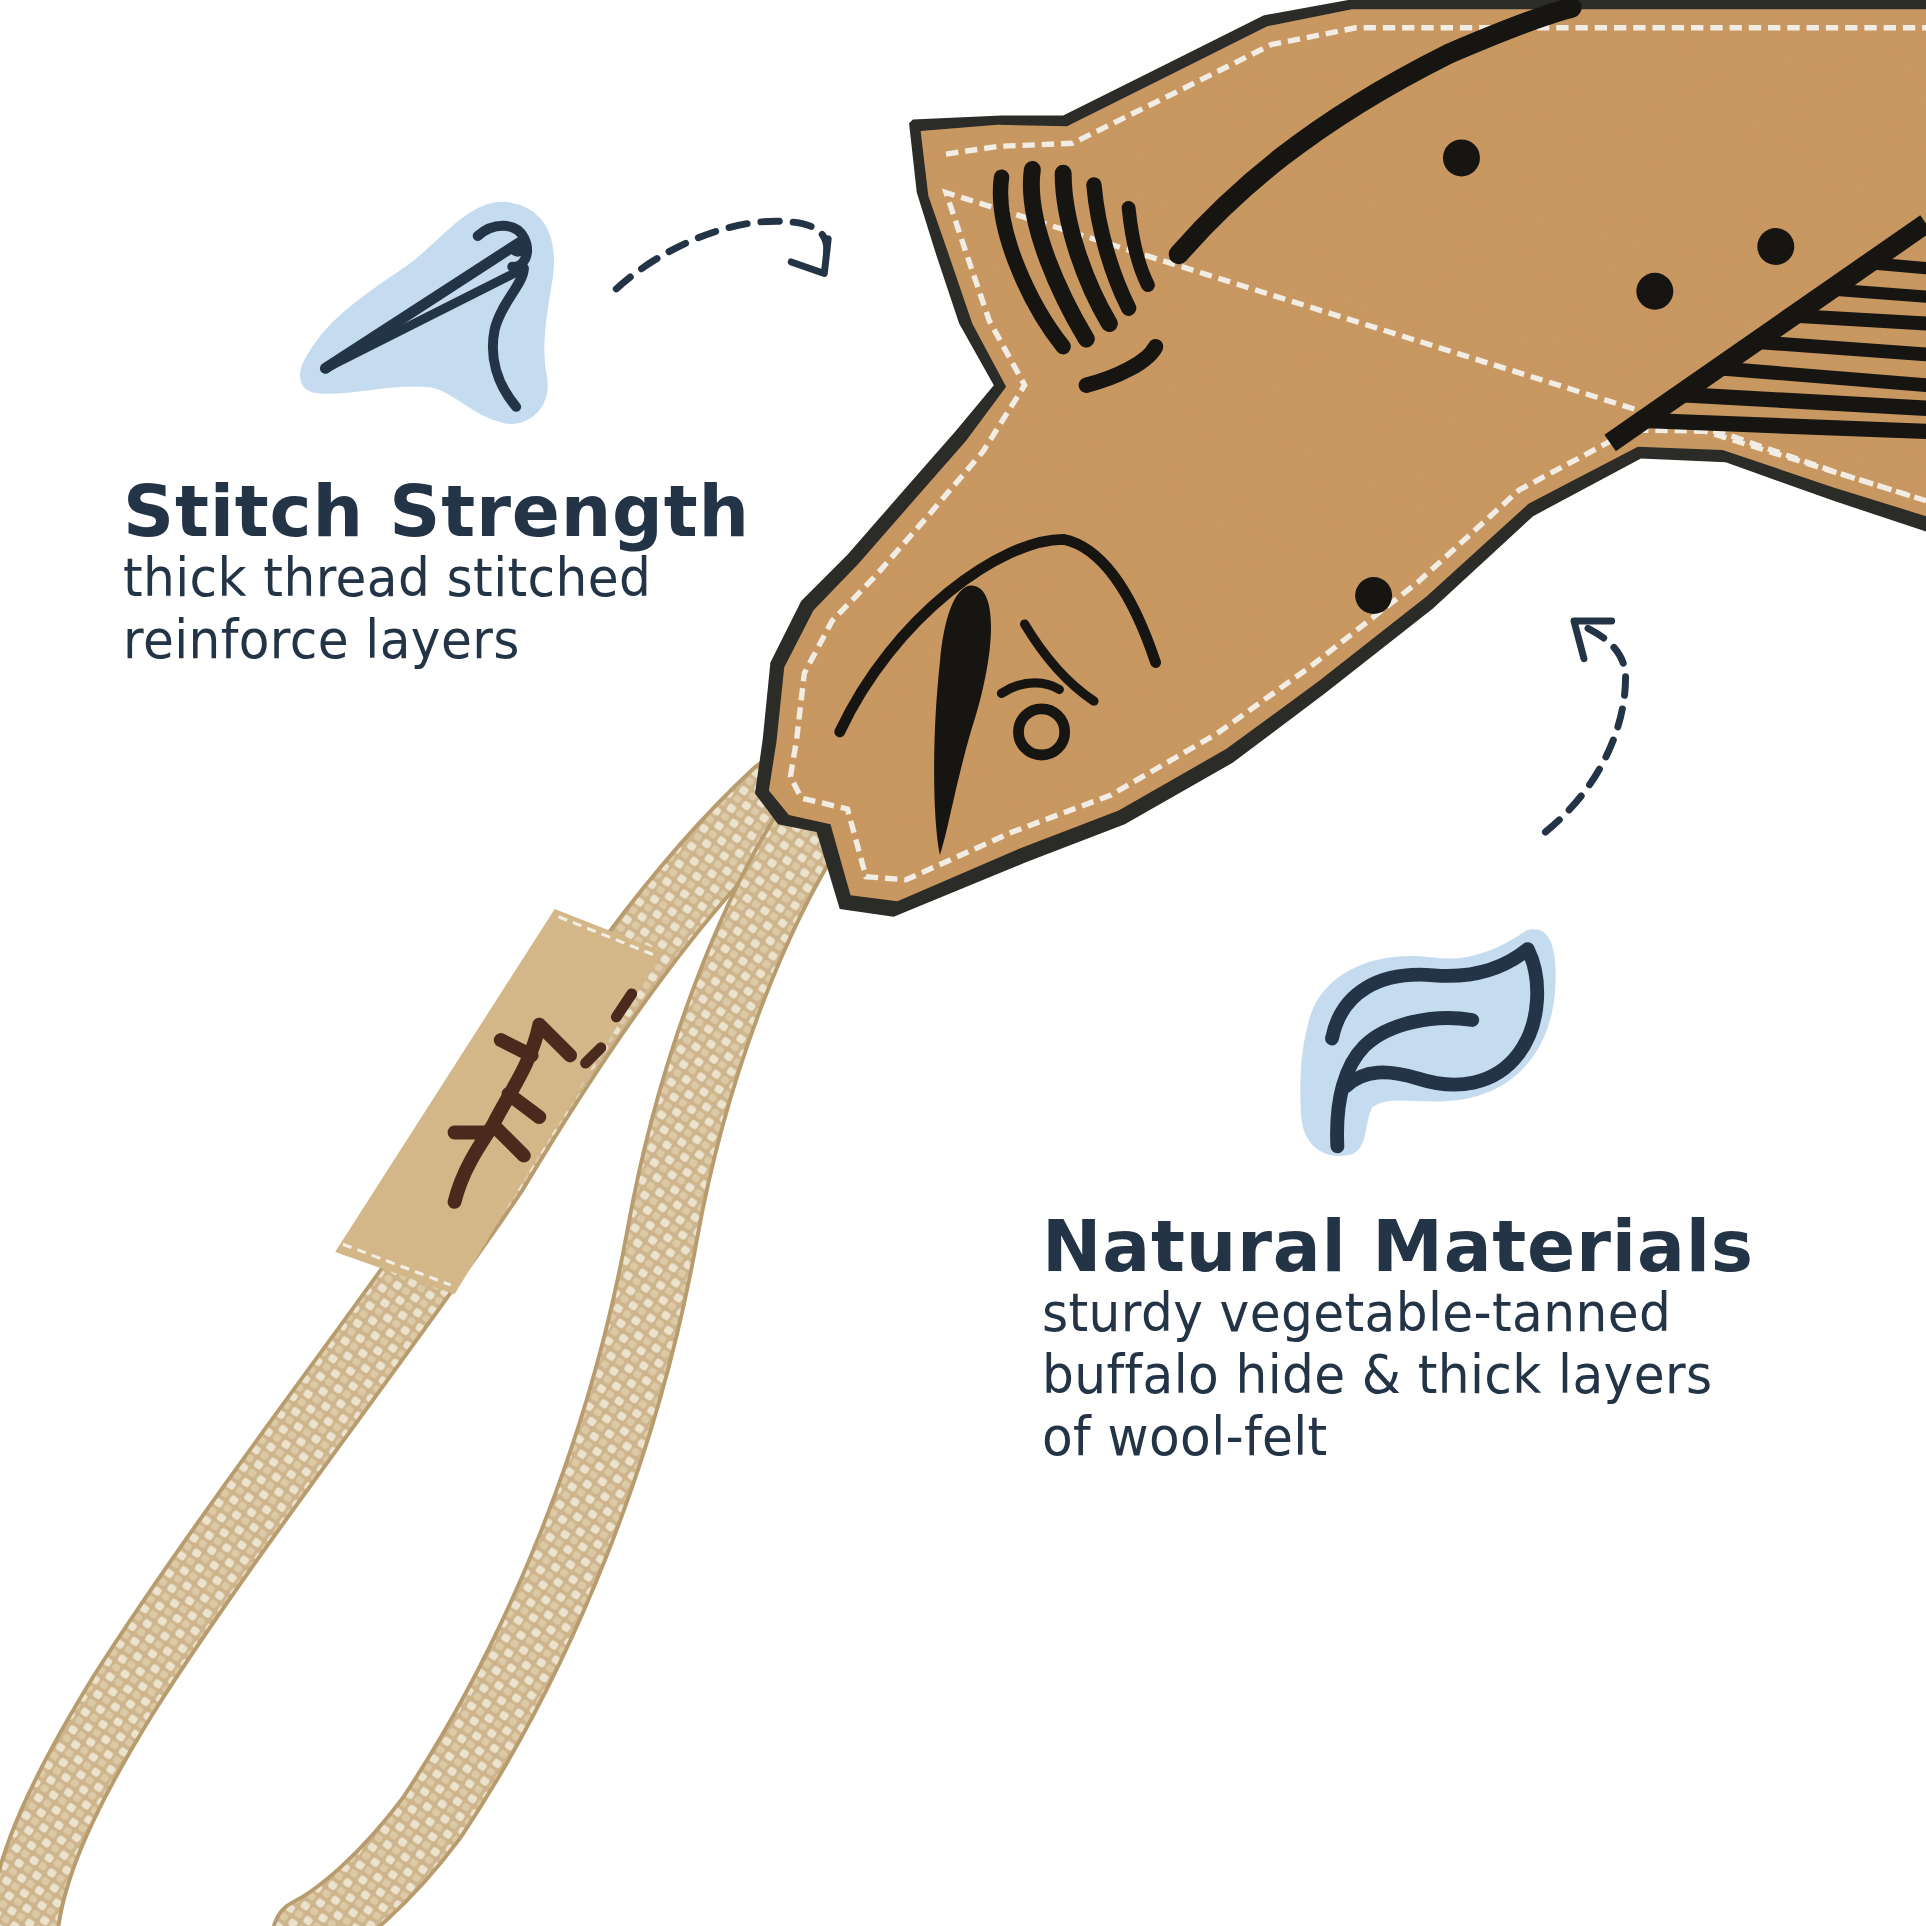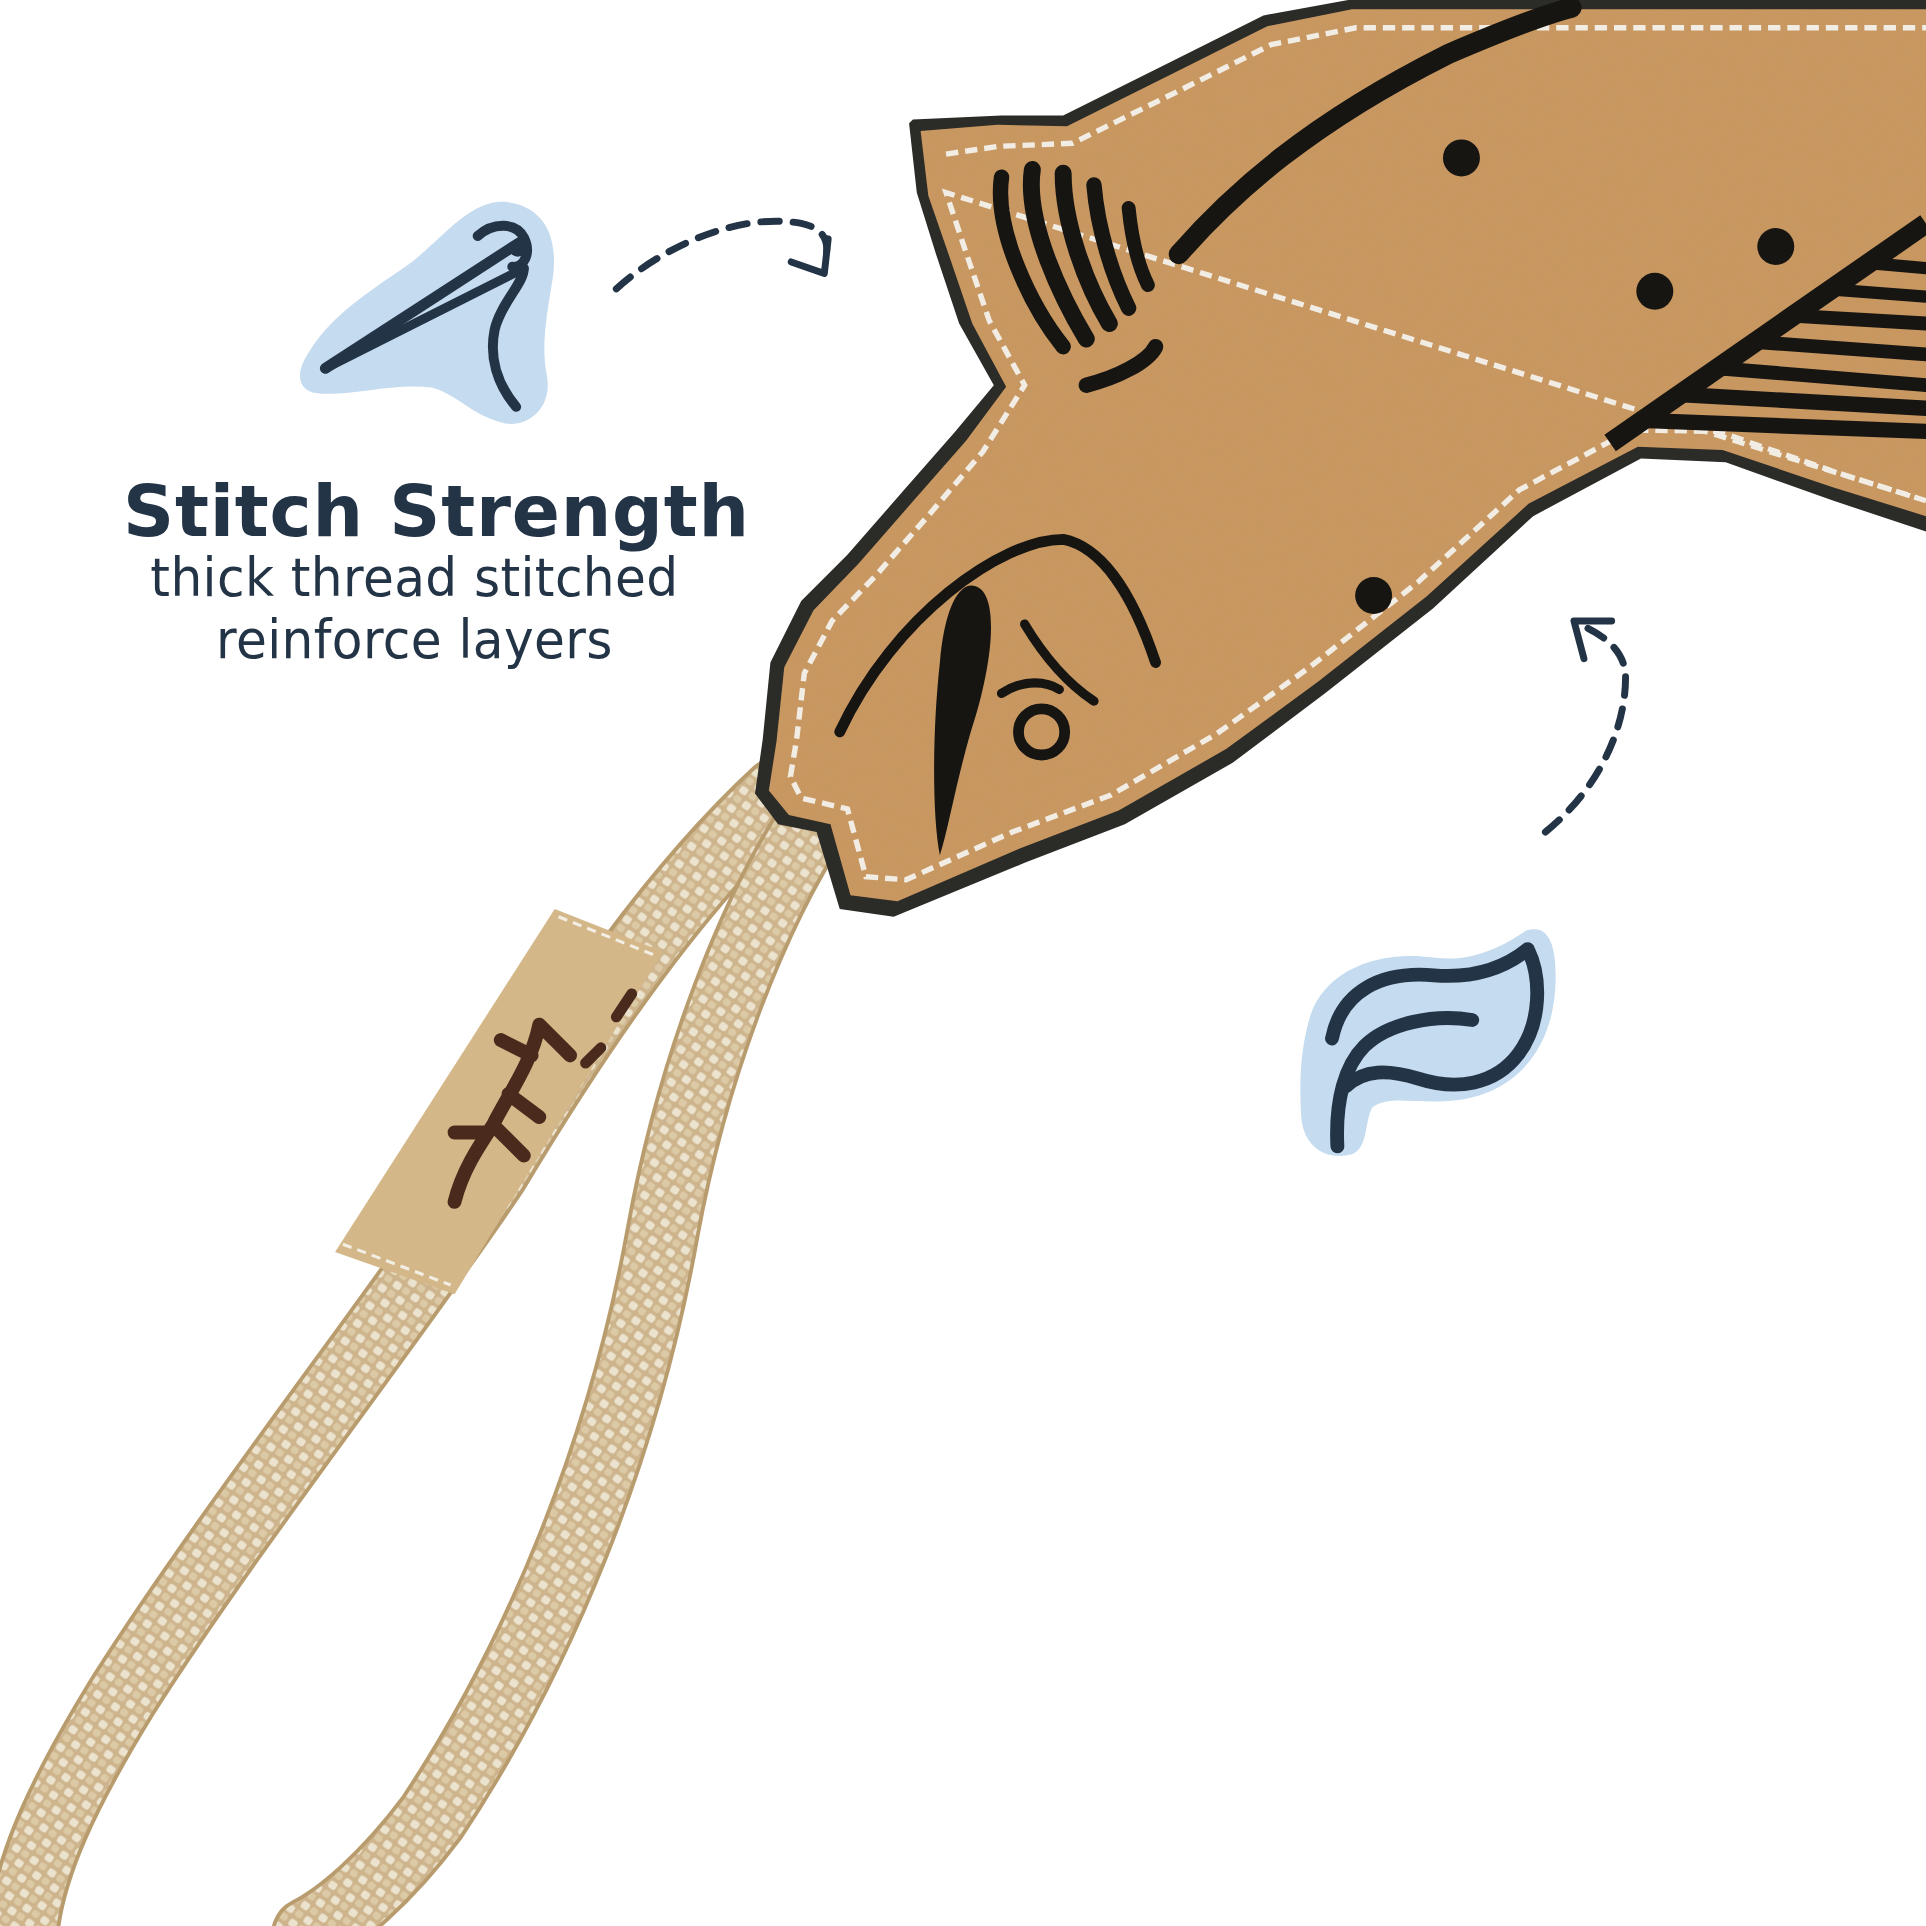--- a/index.html
+++ b/index.html
@@ -8,21 +8,20 @@
       width: 1926px;
       height: 1926px;
       background: #ffffff;
       overflow: hidden;
     }
     .canvas {
       position: relative;
       width: 1564px;
       height: 1926px;
       background: #ffffff;
-      text-align: center;
     }
     .art {
       position: absolute;
       left: 0;
       top: 0;
       width: 1926px;
       height: 1926px;
     }
     .feature {
       position: absolute;
@@ -151,15 +150,21 @@
     <path d="M48 160 C 60 100, 110 72, 180 78 C 230 82, 270 70, 302 44 C 320 80, 320 140, 290 180 C 260 220, 210 228, 160 212 C 120 200, 90 200, 66 222" fill="none" stroke="#243447" stroke-width="18" stroke-linecap="round" stroke-linejoin="round"></path>
     <path d="M230 136 C 180 128, 120 140, 90 170 C 65 195, 52 240, 55 300" fill="none" stroke="#243447" stroke-width="18" stroke-linecap="round"></path>
   </svg>
 
   <div class="feature" id="feature-stitch">
     <span class="title">Stitch Strength</span>
     <span class="desc">thick thread stitched</span>
     <span class="desc">reinforce layers</span>
   </div>
 
+  <div class="feature" id="feature-natural">
+    <span class="title">Natural Materials</span>
+    <span class="desc">sturdy vegetable-tanned</span>
+    <span class="desc">buffalo hide &amp; thick layers</span>
+    <span class="desc">of wool-felt</span>
+  </div>
 
 </div>
 
 
 </body></html>

